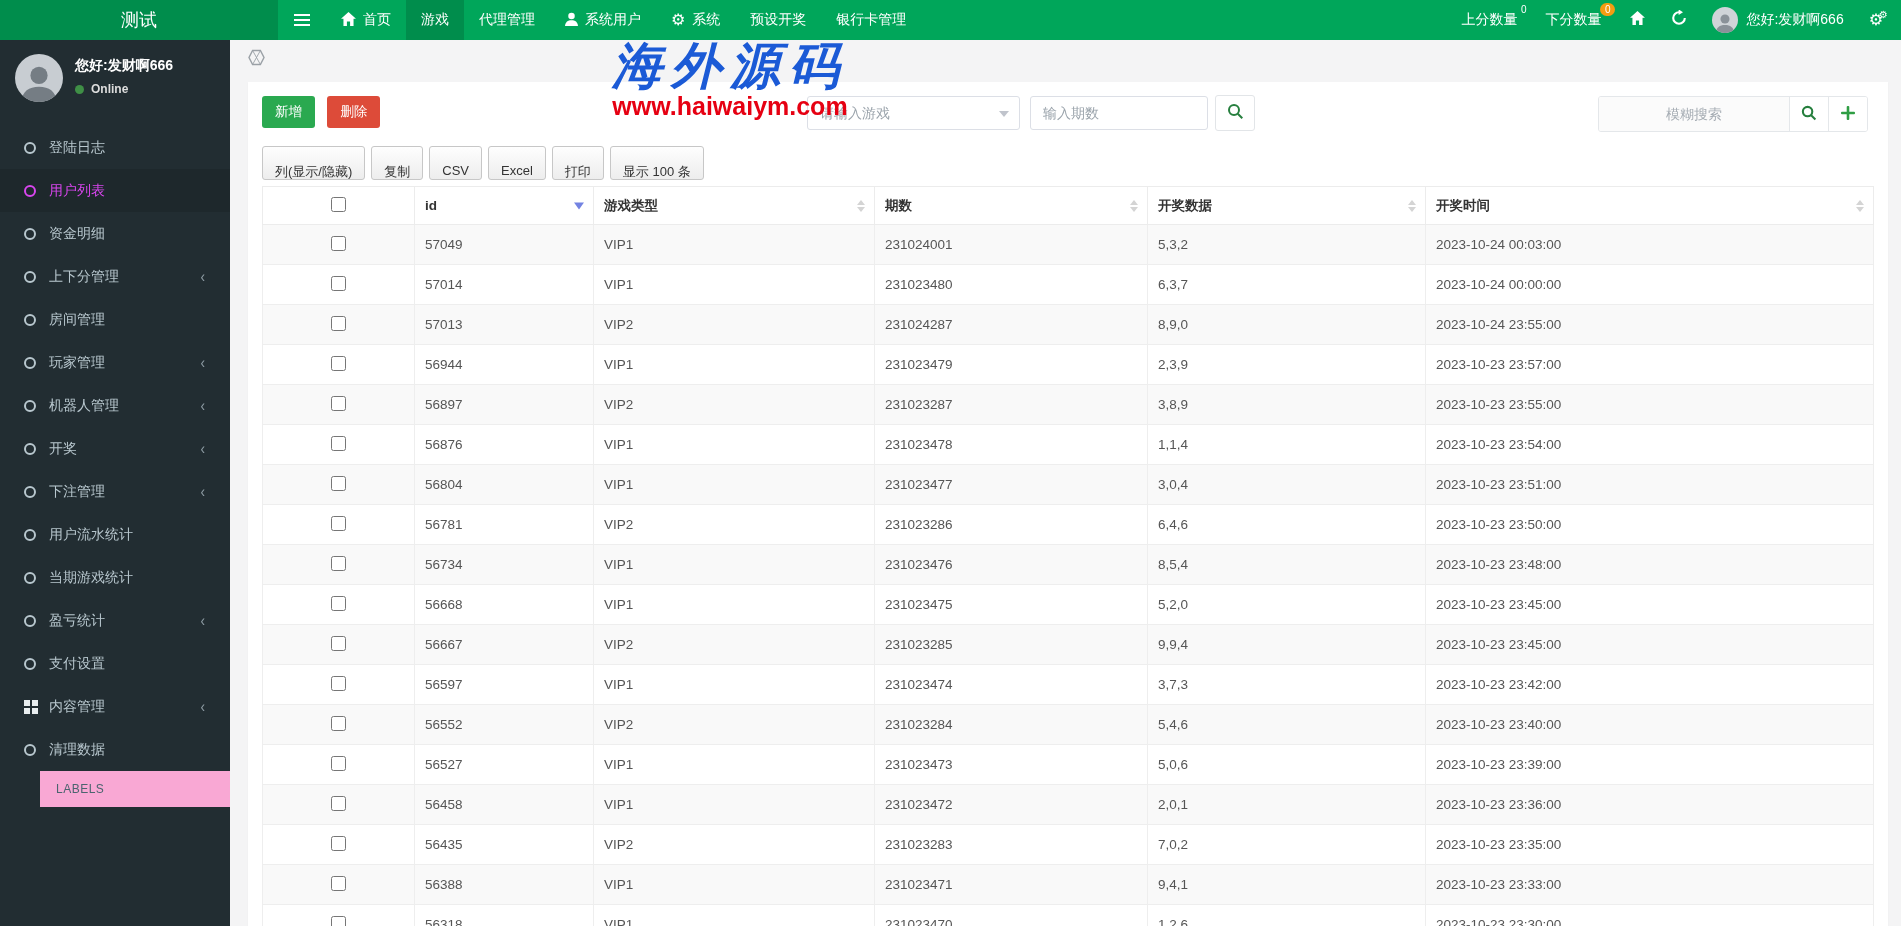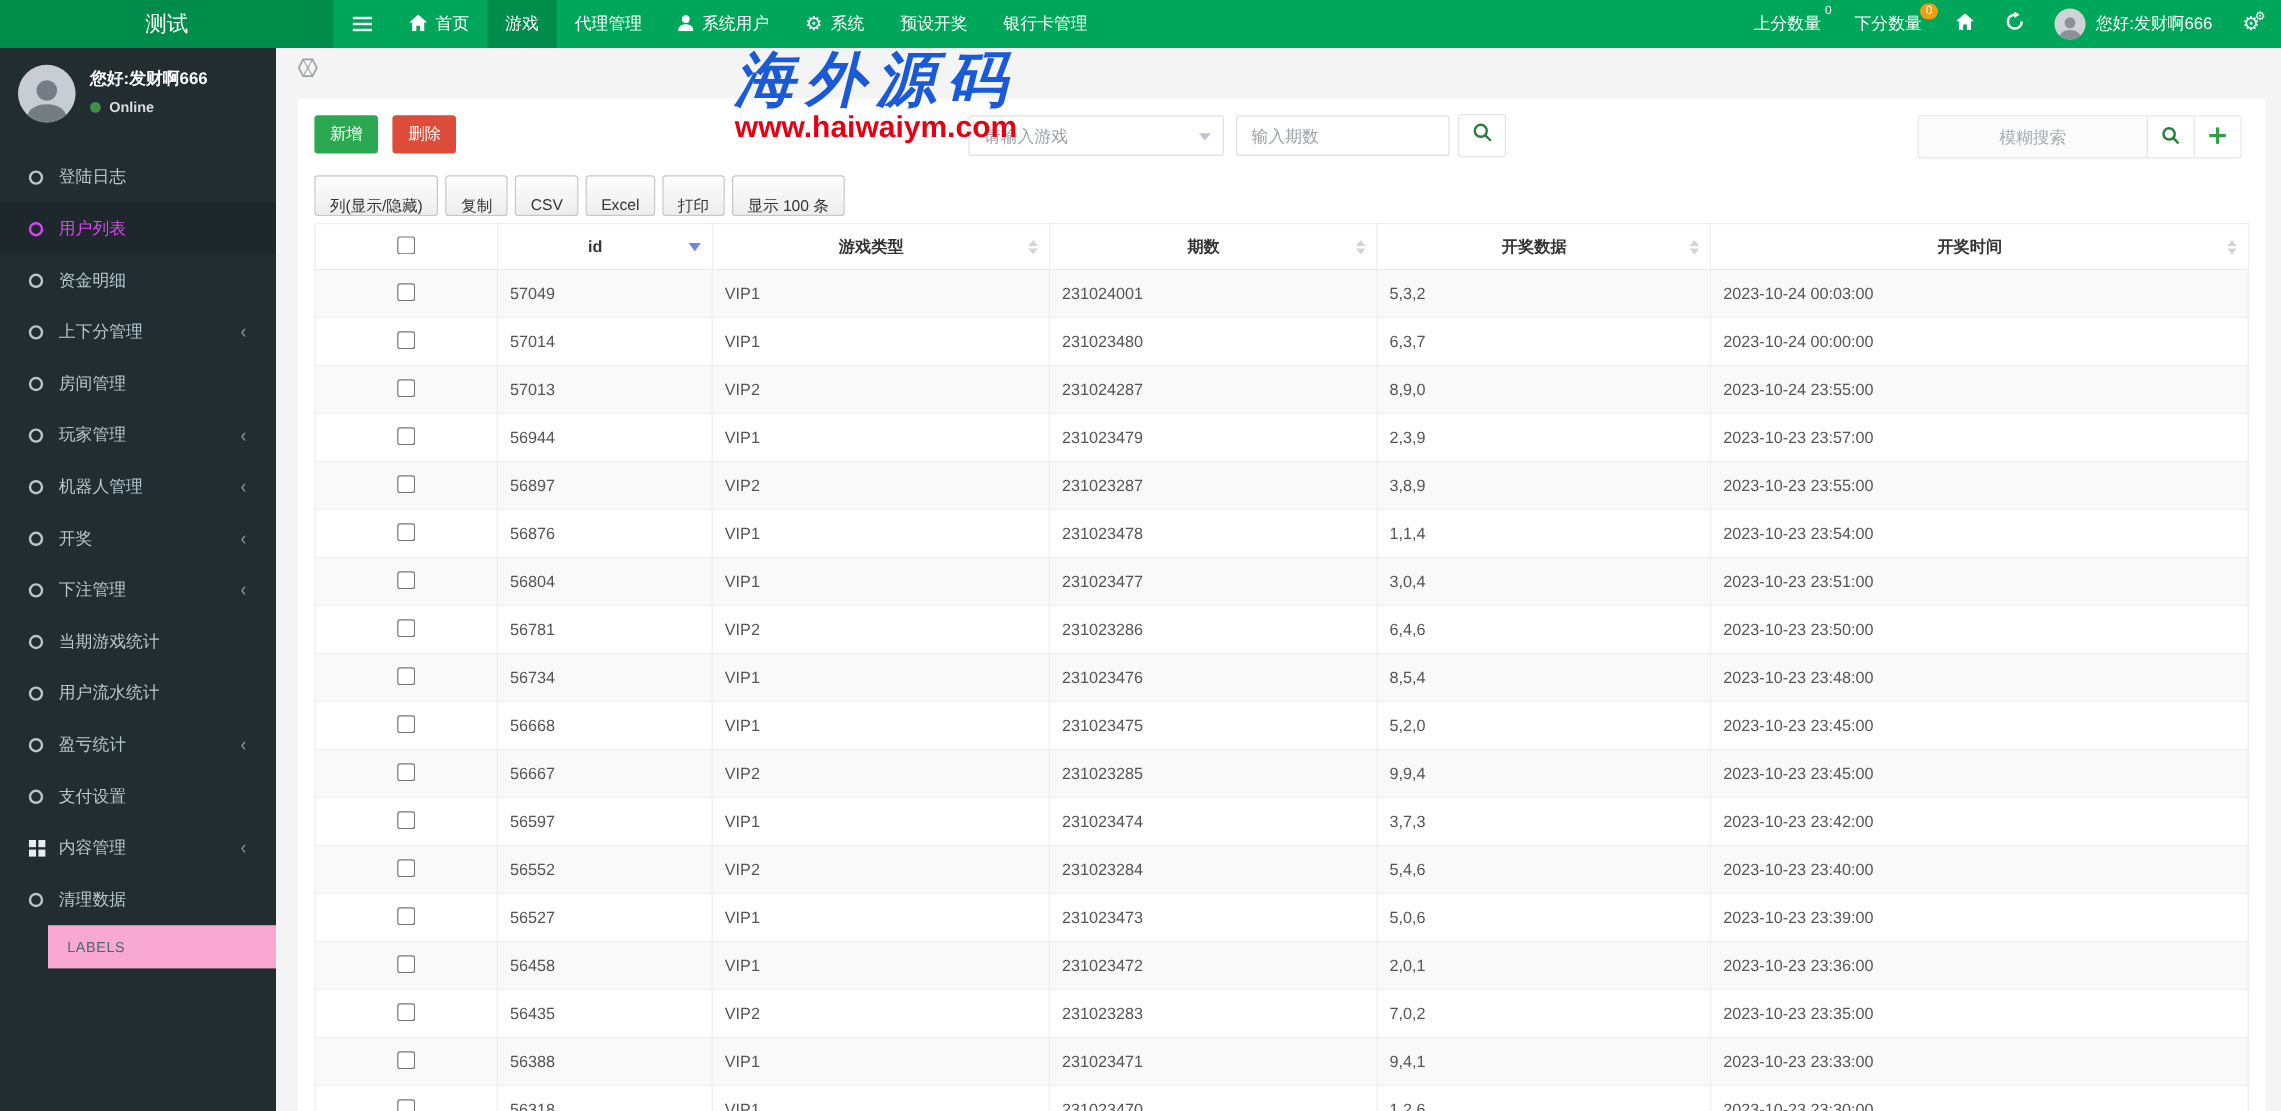--- a/index.html
+++ b/index.html
@@ -67,21 +67,21 @@
   .search-btn{position:absolute;left:953px;top:-1px;width:40px;height:36px;background:#fff;border:1px solid #e2e5e8;border-radius:3px;display:flex;align-items:center;justify-content:center;cursor:pointer;}
   .fuzzy-group{position:absolute;right:6px;top:0;height:36px;display:flex;border:1px solid #e4e7ea;border-radius:3px;overflow:hidden;background:#fff;justify-content:center;}
   .fuzzy-input{width:190px;border:none;background:#fbfbfb;text-align:center;font-size:14px;color:#333;outline:none;font-family:inherit;}
   .fuzzy-input::placeholder{color:#a6adb4;}
   .igroup-btn{width:39px;border:none;border-left:1px solid #e4e7ea;background:#fff;display:flex;align-items:center;justify-content:center;cursor:pointer;}
 
   .tools-row{margin-top:16px;display:flex;gap:6px;}
   .tool-btn{height:30px;padding:16px 12px;background:linear-gradient(#fefefe,#ededed);border:1px solid #c7c7c7;border-radius:3px;font-size:13px;color:#333;cursor:pointer;white-space:nowrap;font-family:inherit;}
 
   table.grid{margin-top:6px;border-collapse:collapse;width:100%;table-layout:fixed;}
-  .grid th{position:relative;text-align:center;font-size:13.5px;color:#333;font-weight:bold;height:38px;padding:0 26px 0 10px;border:1px solid #ececec;background:#fff;}
+  .grid th{position:relative;text-align:left;font-size:13.5px;color:#333;font-weight:bold;height:38px;padding:0 26px 0 10px;border:1px solid #ececec;background:#fff;}
   .grid th.check-col,.grid td.check-col{text-align:center;padding:0;}
   .grid td{font-size:13.5px;color:#555;height:40px;padding:0 10px;border:1px solid #eee;background:#fff;}
   .grid tbody tr:nth-child(odd) td{background:#f9f9f9;}
   .grid input[type=checkbox]{width:15px;height:15px;cursor:pointer;}
   .sort{position:absolute;right:9px;top:50%;transform:translateY(-50%);display:flex;flex-direction:column;gap:2px;}
   .tri-up{width:0;height:0;border-left:4px solid transparent;border-right:4px solid transparent;border-bottom:5px solid #d4d4d4;}
   .tri-down{width:0;height:0;border-left:4px solid transparent;border-right:4px solid transparent;border-top:5px solid #d4d4d4;}
   .tri-down.sorted{border-left-width:5px;border-right-width:5px;border-top:7px solid #7383e2;}
 </style>
 </head>
@@ -218,25 +218,25 @@
         <span>开奖</span>
         <span class="chevron">‹</span>
       </li>
       <li class="">
         <span class="circle-icon"></span>
         <span>下注管理</span>
         <span class="chevron">‹</span>
       </li>
       <li class="">
         <span class="circle-icon"></span>
+        <span>用户流水统计</span>
+      </li>
+      <li class="">
+        <span class="circle-icon"></span>
         <span>当期游戏统计</span>
-      </li>
-      <li class="">
-        <span class="circle-icon"></span>
-        <span>用户流水统计</span>
       </li>
       <li class="">
         <span class="circle-icon"></span>
         <span>盈亏统计</span>
         <span class="chevron">‹</span>
       </li>
       <li class="">
         <span class="circle-icon"></span>
         <span>支付设置</span>
       </li>

